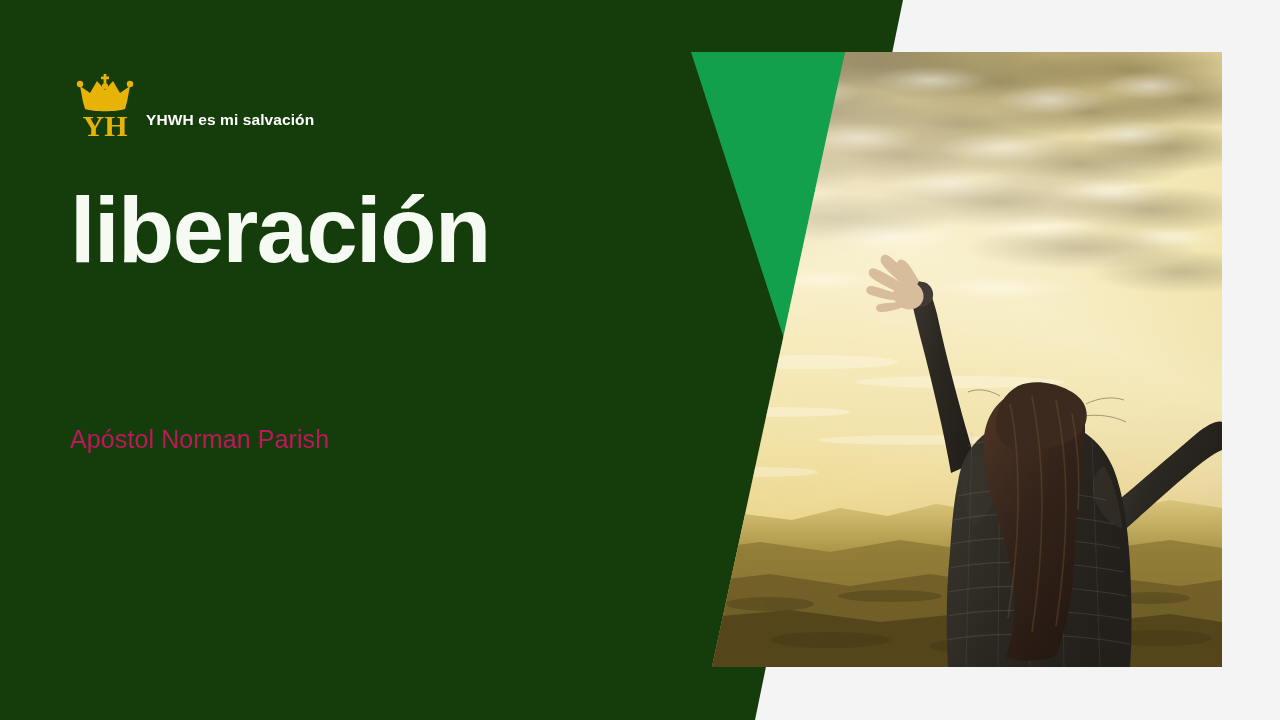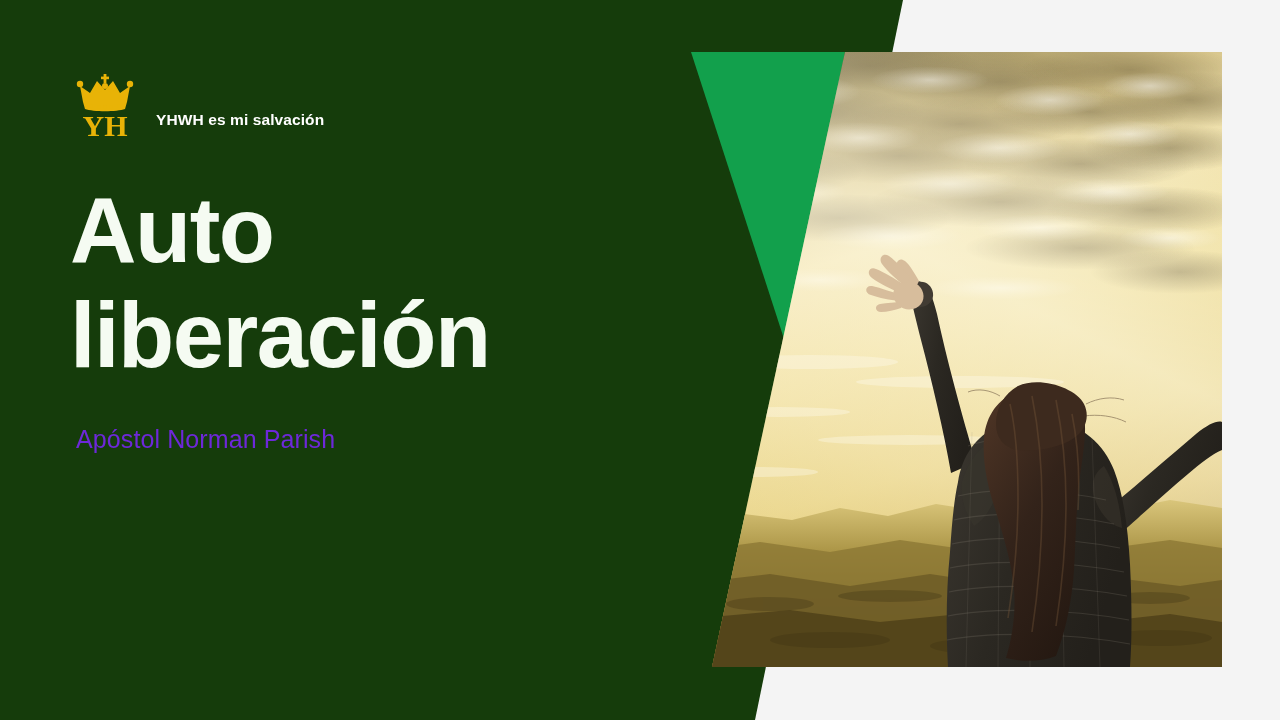--- a/index.html
+++ b/index.html
@@ -63,21 +63,21 @@
     height: 615px;
   }
 
   
   .logo-block {
     position: absolute;
     left: 70px;
     top: 72px;
     display: flex;
     align-items: center;
-    gap: 16px;
+    gap: 6px;
   }
   .logo-mark {
     width: 70px;
     height: 66px;
     position: relative;
   }
   .logo-mark svg {
     display: block;
     width: 70px;
     height: 66px;
@@ -105,23 +105,23 @@
     letter-spacing: -1.5px;
     margin: 0;
   }
   .headline .line {
     display: block;
   }
 
   
   .subtitle {
     position: absolute;
-    left: 76px;
+    left: 70px;
     top: 425px;
-    color: #6d28d9;
+    color: #be185d;
     font-size: 25px;
     letter-spacing: 0.1px;
     font-weight: normal;
     margin: 0;
   }
 </style>
 </head>
 <body>
 
 <div id="slide">
@@ -350,19 +350,18 @@
           <circle cx="41" cy="35" r="1.8"></circle>
           <circle cx="49" cy="34" r="1.8"></circle>
         </g>
         <text x="35" y="64" text-anchor="middle" font-family="'Liberation Serif', serif" font-size="30" font-weight="bold" fill="#e8b307">YH</text>
       </svg>
     </div>
     <div class="logo-tagline">YHWH es mi salvación</div>
   </div>
 
   <h1 class="headline">
-    <span class="line">Auto</span>
     <span class="line">liberación</span>
   </h1>
 
   <p class="subtitle">Apóstol Norman Parish</p>
 
 </div>
 
 </body></html>

